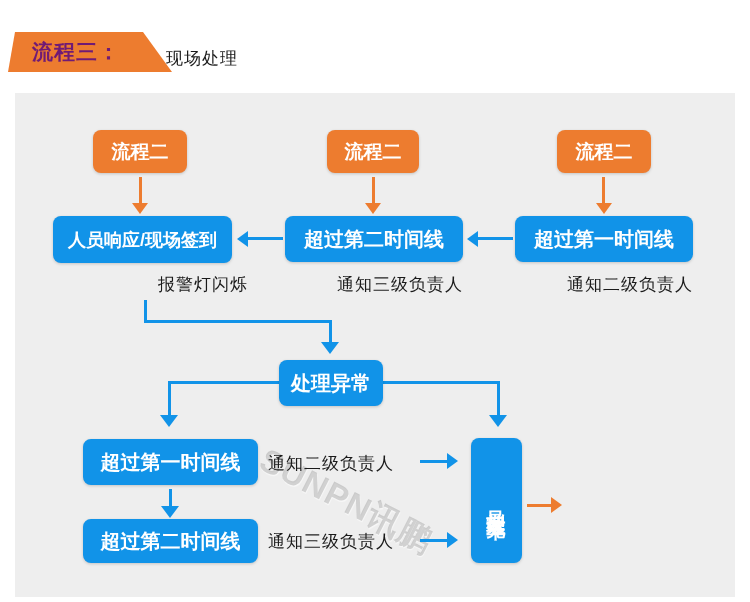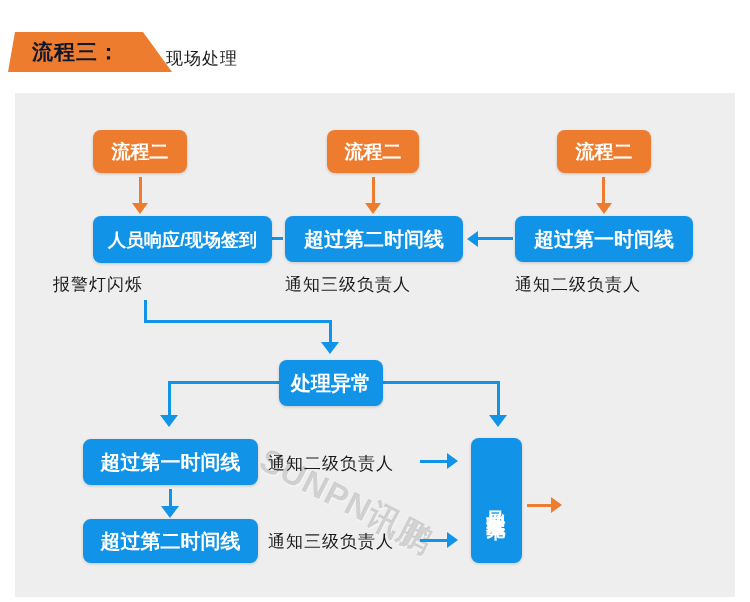--- a/index.html
+++ b/index.html
@@ -25,21 +25,21 @@
     width: 164px; height: 40px;
     background: var(--orange);
     clip-path: polygon(7px 0, 135px 0, 164px 40px, 0 40px);
   }
   .banner-label {
     display: block;
     padding-left: 24px;
     line-height: 40px;
     font-size: 21px;
     font-weight: bold;
-    color: #0f172a;
+    color: #701a75;
     letter-spacing: 1px;
   }
   .subtitle {
     position: absolute;
     left: 166px; top: 47px;
     font-size: 17px;
     color: var(--ink);
     letter-spacing: 1px;
   }
   
@@ -85,21 +85,21 @@
     line-height: 1;
   }
   
   .lbl {
     position: absolute;
     font-size: 17px;
     color: var(--ink);
     z-index: 3;
     letter-spacing: 1px;
   }
-  .lbl.centered { text-align: left; }
+  .lbl.centered { text-align: right; }
   
   .seg { position: absolute; z-index: 2; }
   .seg.blue   { background: var(--blue); }
   .seg.orange { background: var(--orange); }
   .tri { position: absolute; width: 0; height: 0; z-index: 2; }
   .tri-down-blue   { border-left: 9px solid transparent; border-right: 9px solid transparent; border-top: 12px solid var(--blue); }
   .tri-down-orange { border-left: 8px solid transparent; border-right: 8px solid transparent; border-top: 11px solid var(--orange); }
   .tri-left-blue   { border-top: 8px solid transparent; border-bottom: 8px solid transparent; border-right: 11px solid var(--blue); }
   .tri-right-blue  { border-top: 8px solid transparent; border-bottom: 8px solid transparent; border-left: 11px solid var(--blue); }
   .tri-right-orange{ border-top: 8px solid transparent; border-bottom: 8px solid transparent; border-left: 11px solid var(--orange); }
@@ -122,21 +122,21 @@
   <div class="node orange" style="left:327px; top:130px; width:92px; height:43px; font-size:19px;">流程二</div>
   <div class="node orange" style="left:557px; top:130px; width:94px; height:43px; font-size:19px;">流程二</div>
 
   <div class="seg orange" style="left:139px; top:177px; width:3px; height:27px;"></div>
   <div class="tri tri-down-orange" style="left:132px; top:203px;"></div>
   <div class="seg orange" style="left:372px; top:177px; width:3px; height:27px;"></div>
   <div class="tri tri-down-orange" style="left:365px; top:203px;"></div>
   <div class="seg orange" style="left:602px; top:177px; width:3px; height:27px;"></div>
   <div class="tri tri-down-orange" style="left:596px; top:203px;"></div>
 
-  <div class="node blue" style="left:53px; top:216px; width:179px; height:47px; font-size:18px;margin-left:40px;">人员响应/现场签到</div>
+  <div class="node blue" style="left:53px; top:216px; width:179px; height:47px; font-size:18px;">人员响应/现场签到</div>
   <div class="node blue" style="left:285px; top:216px; width:178px; height:46px; font-size:20px;">超过第二时间线</div>
   <div class="node blue" style="left:515px; top:216px; width:178px; height:46px; font-size:20px;">超过第一时间线</div>
 
   <div class="tri tri-left-blue" style="left:237px; top:231px;"></div>
   <div class="seg blue" style="left:248px; top:237px; width:35px; height:3px;"></div>
   <div class="tri tri-left-blue" style="left:467px; top:231px;"></div>
   <div class="seg blue" style="left:478px; top:237px; width:35px; height:3px;"></div>
 
   <div class="lbl centered" style="left:53px; top:273px; width:195px;">报警灯闪烁</div>
   <div class="lbl centered" style="left:285px; top:273px; width:178px;">通知三级负责人</div>

